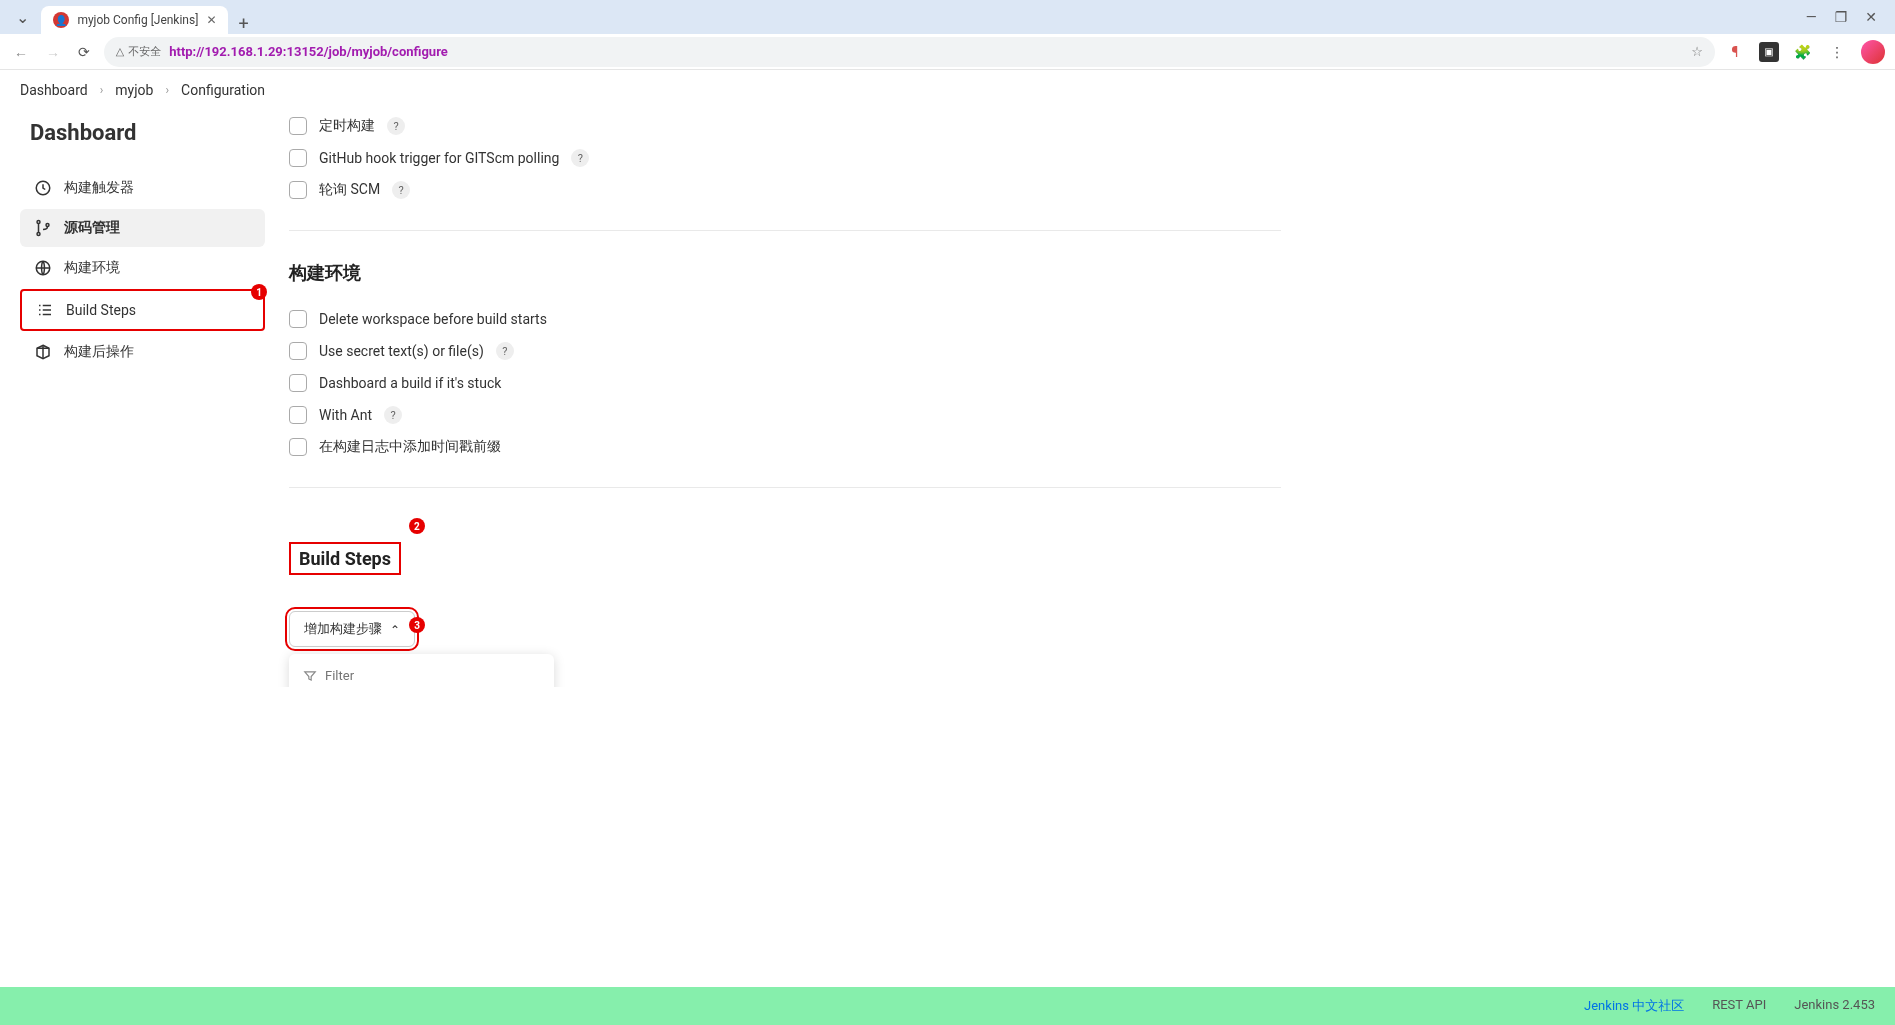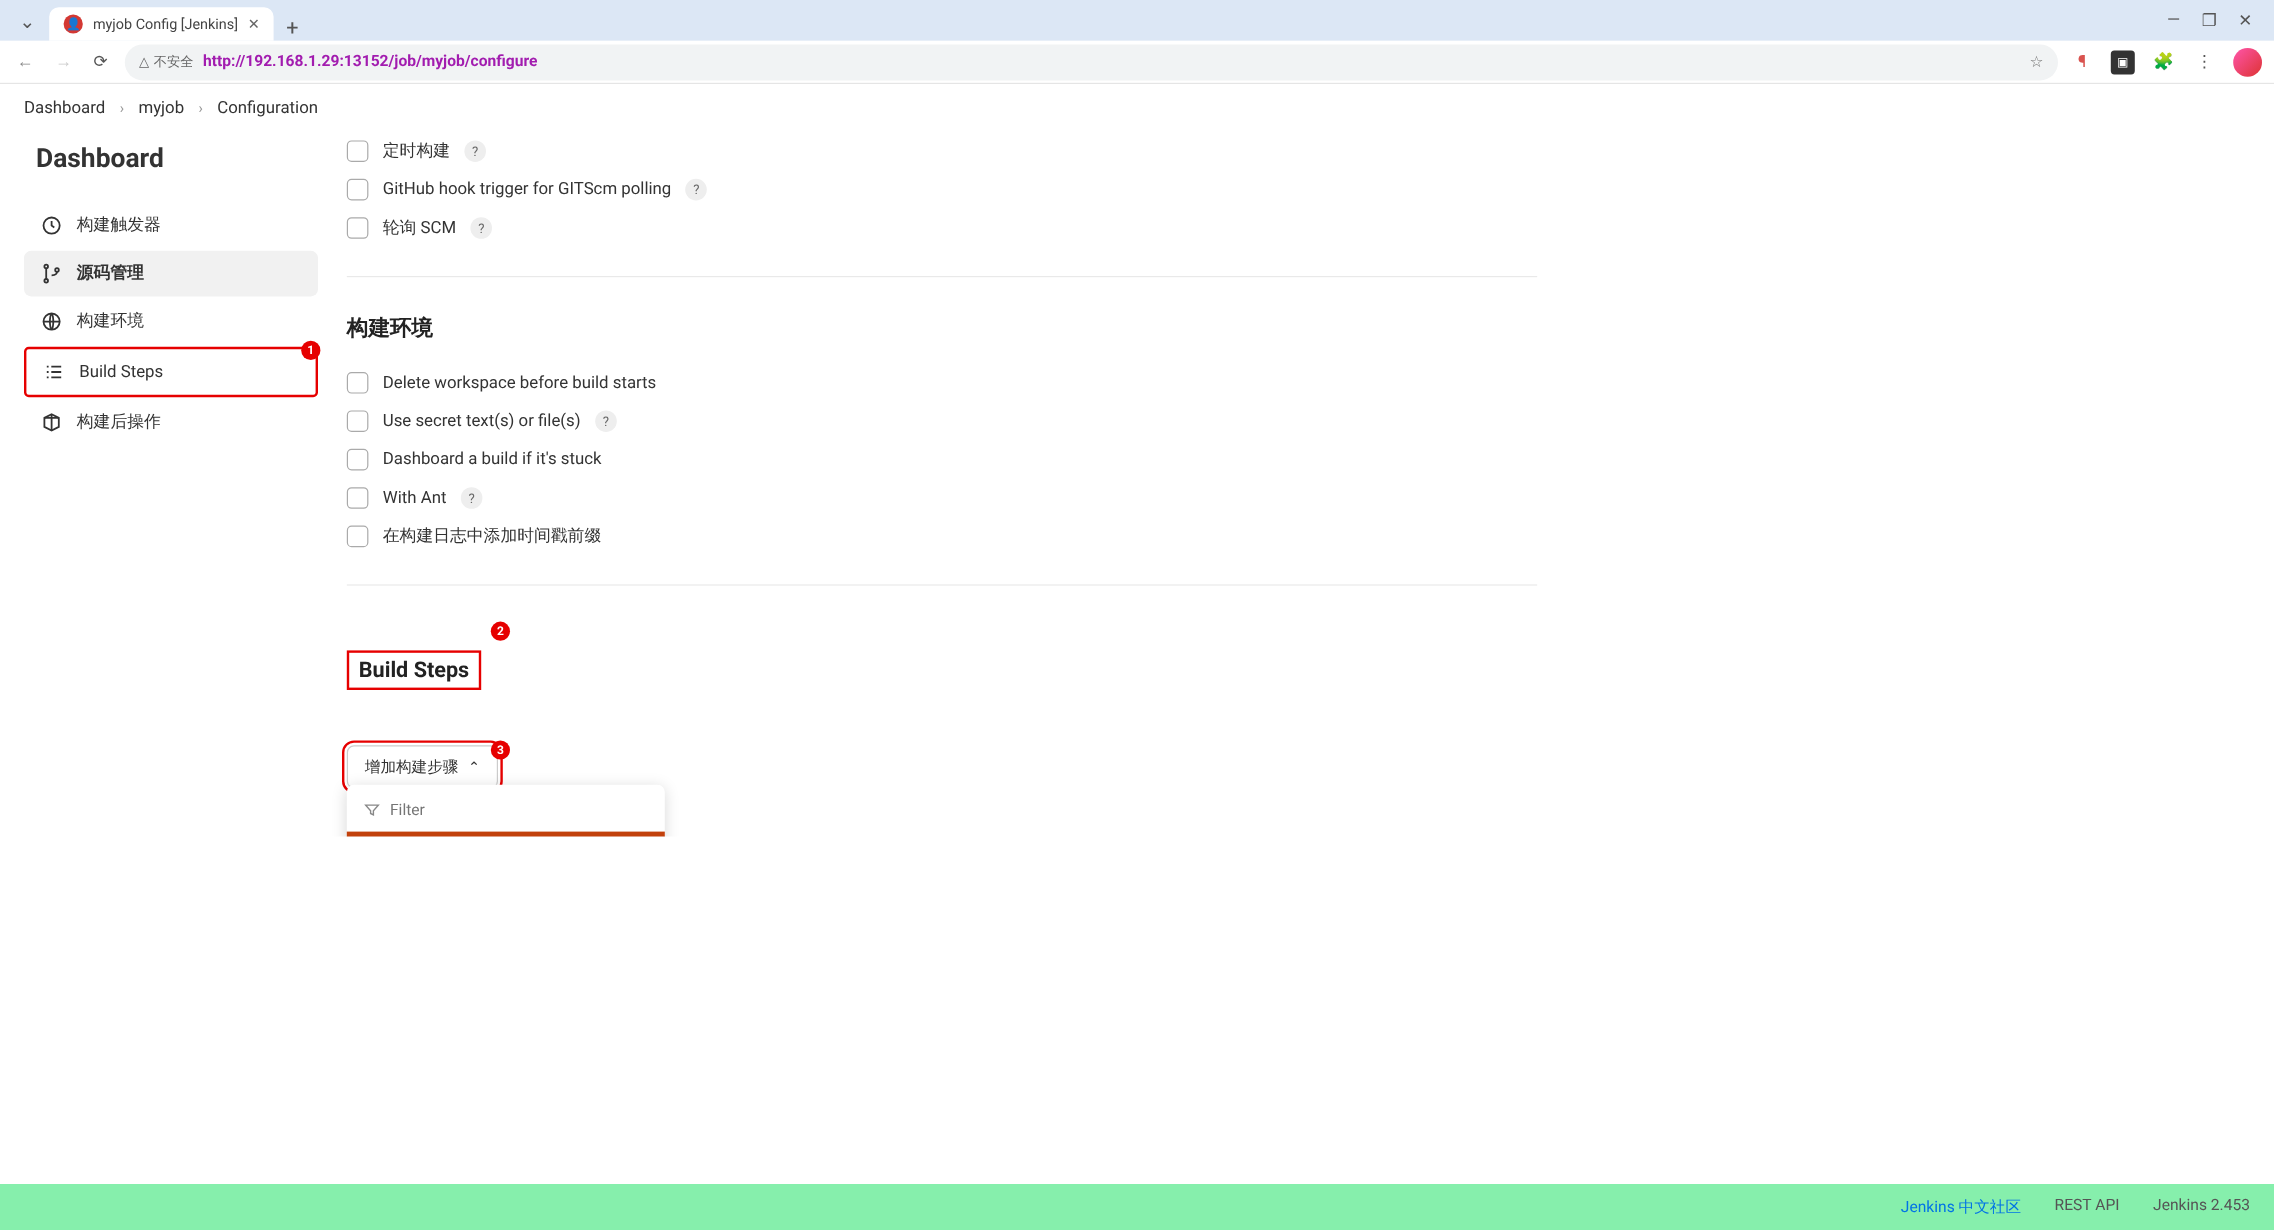--- a/index.html
+++ b/index.html
@@ -47,27 +47,27 @@
     .section-title-wrap .annotation-badge { top: 6px; right: -24px; }
     
     .checkbox-row { display: flex; align-items: center; gap: 12px; padding: 7px 0; }
     .checkbox { width: 18px; height: 18px; border: 1.5px solid #aaa; border-radius: 4px; cursor: pointer; flex-shrink: 0; }
     .checkbox-label { color: #333; font-size: 14px; }
     .help-icon { width: 18px; height: 18px; border-radius: 50%; background: #eee; color: #666; font-size: 11px; display: flex; align-items: center; justify-content: center; cursor: pointer; }
     
     .divider { border: none; border-top: 1px solid #e9e9e9; margin: 24px 0; }
     
     .dropdown-btn-wrap { position: relative; display: inline-block; }
-    .dropdown-btn { background: #fff; border: 1px solid #ccc; border-radius: 6px; padding: 8px 14px; font-size: 13px; color: #333; cursor: pointer; display: flex; align-items: center; gap: 8px; margin-top: 10px; }
+    .dropdown-btn { background: #fff; border: 1px solid #ccc; border-radius: 6px; padding: 8px 14px; font-size: 13px; color: #333; cursor: pointer; display: flex; align-items: center; gap: 8px; }
     .dropdown-btn.highlighted { outline: 2px solid #e60000; outline-offset: 2px; }
     .dropdown-btn-wrap .annotation-badge { top: 6px; right: -10px; z-index: 20; }
     .chevron-up::before { content: "⌃"; font-size: 12px; }
     
     .dropdown-menu { position: absolute; top: 43px; left: 0; width: 265px; background: #fff; border-radius: 6px; box-shadow: 0 2px 12px rgba(0,0,0,0.15); z-index: 10; padding: 8px 0; }
-    .filter-row { display: flex; align-items: flex-start; gap: 8px; padding: 6px 14px 10px 14px; border-bottom: 6px solid #c2410c; color: #888; }
+    .filter-row { display: flex; align-items: flex-end; gap: 8px; padding: 6px 14px 10px 14px; border-bottom: 6px solid #c2410c; color: #888; }
     .filter-input { border: none; outline: none; font-size: 13px; flex: 1; color: #333; }
     .menu-item { padding: 8px 14px; font-size: 13px; color: #333; cursor: pointer; }
     .menu-item.selected { background: #b8ebe9; position: relative; outline: 2px solid #e60000; outline-offset: -2px; }
     .menu-item .annotation-badge { right: -8px; top: 4px; }
     .menu-item-inner { position: relative; display: inline-block; }
     
     .footer { position: fixed; bottom: 0; left: 0; right: 0; padding: 10px 20px; display: flex; justify-content: flex-end; gap: 28px; font-size: 13px; background: #86efac; }
     .footer-link { color: #0073e6; cursor: pointer; }
     .footer-text { color: #555; }
     

